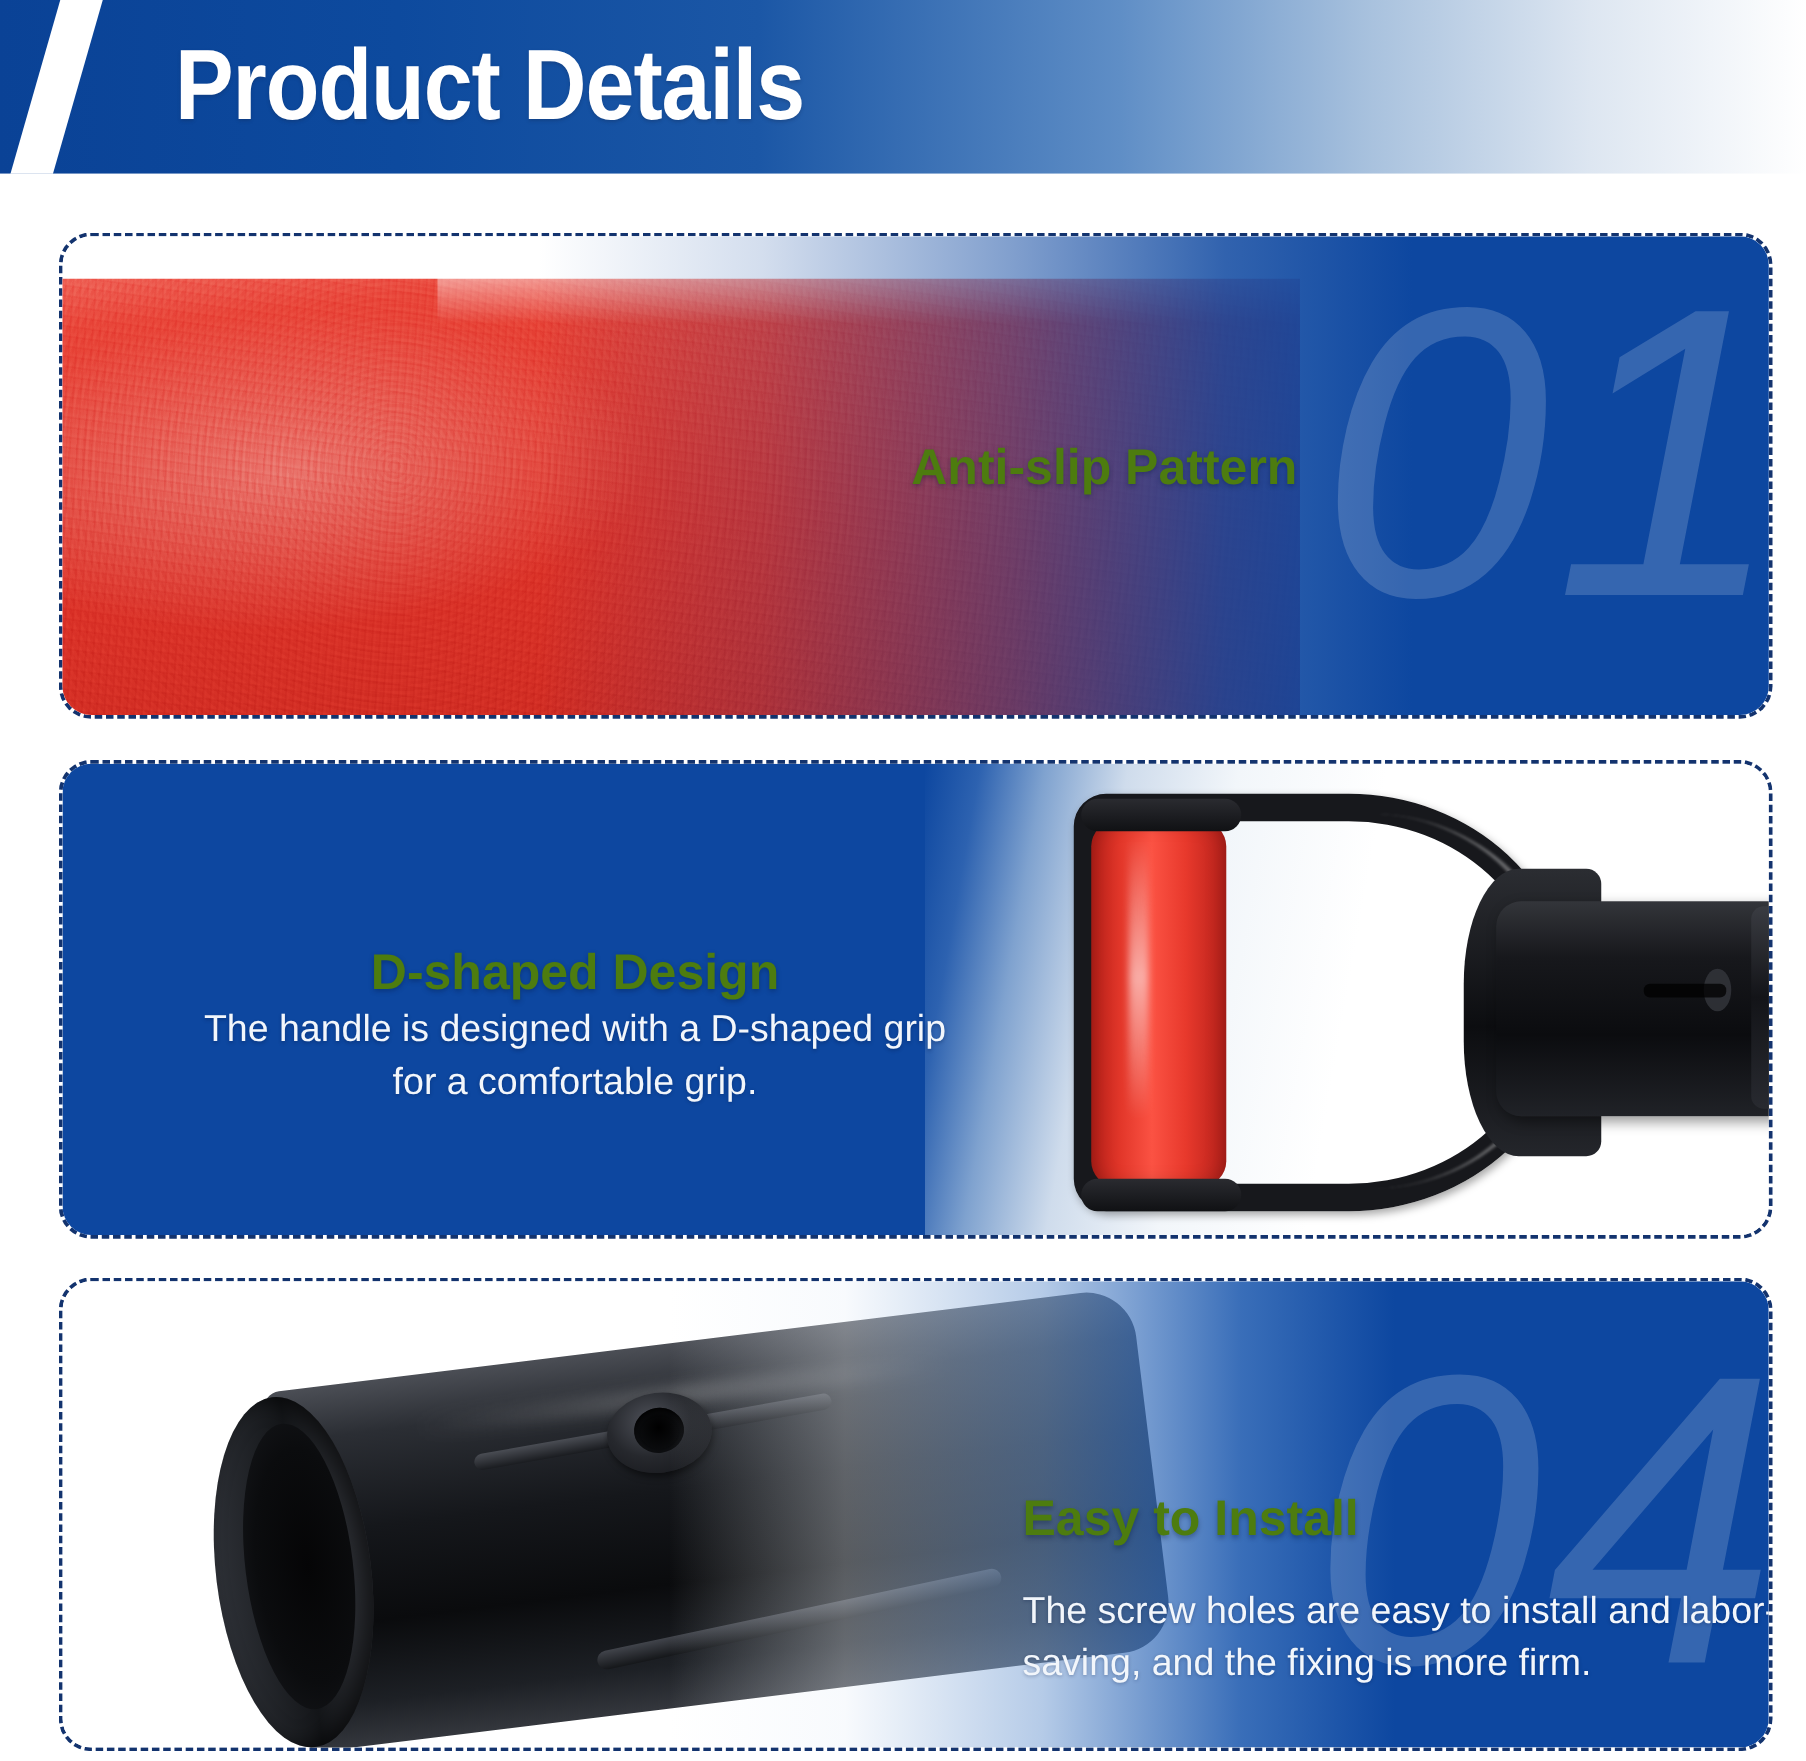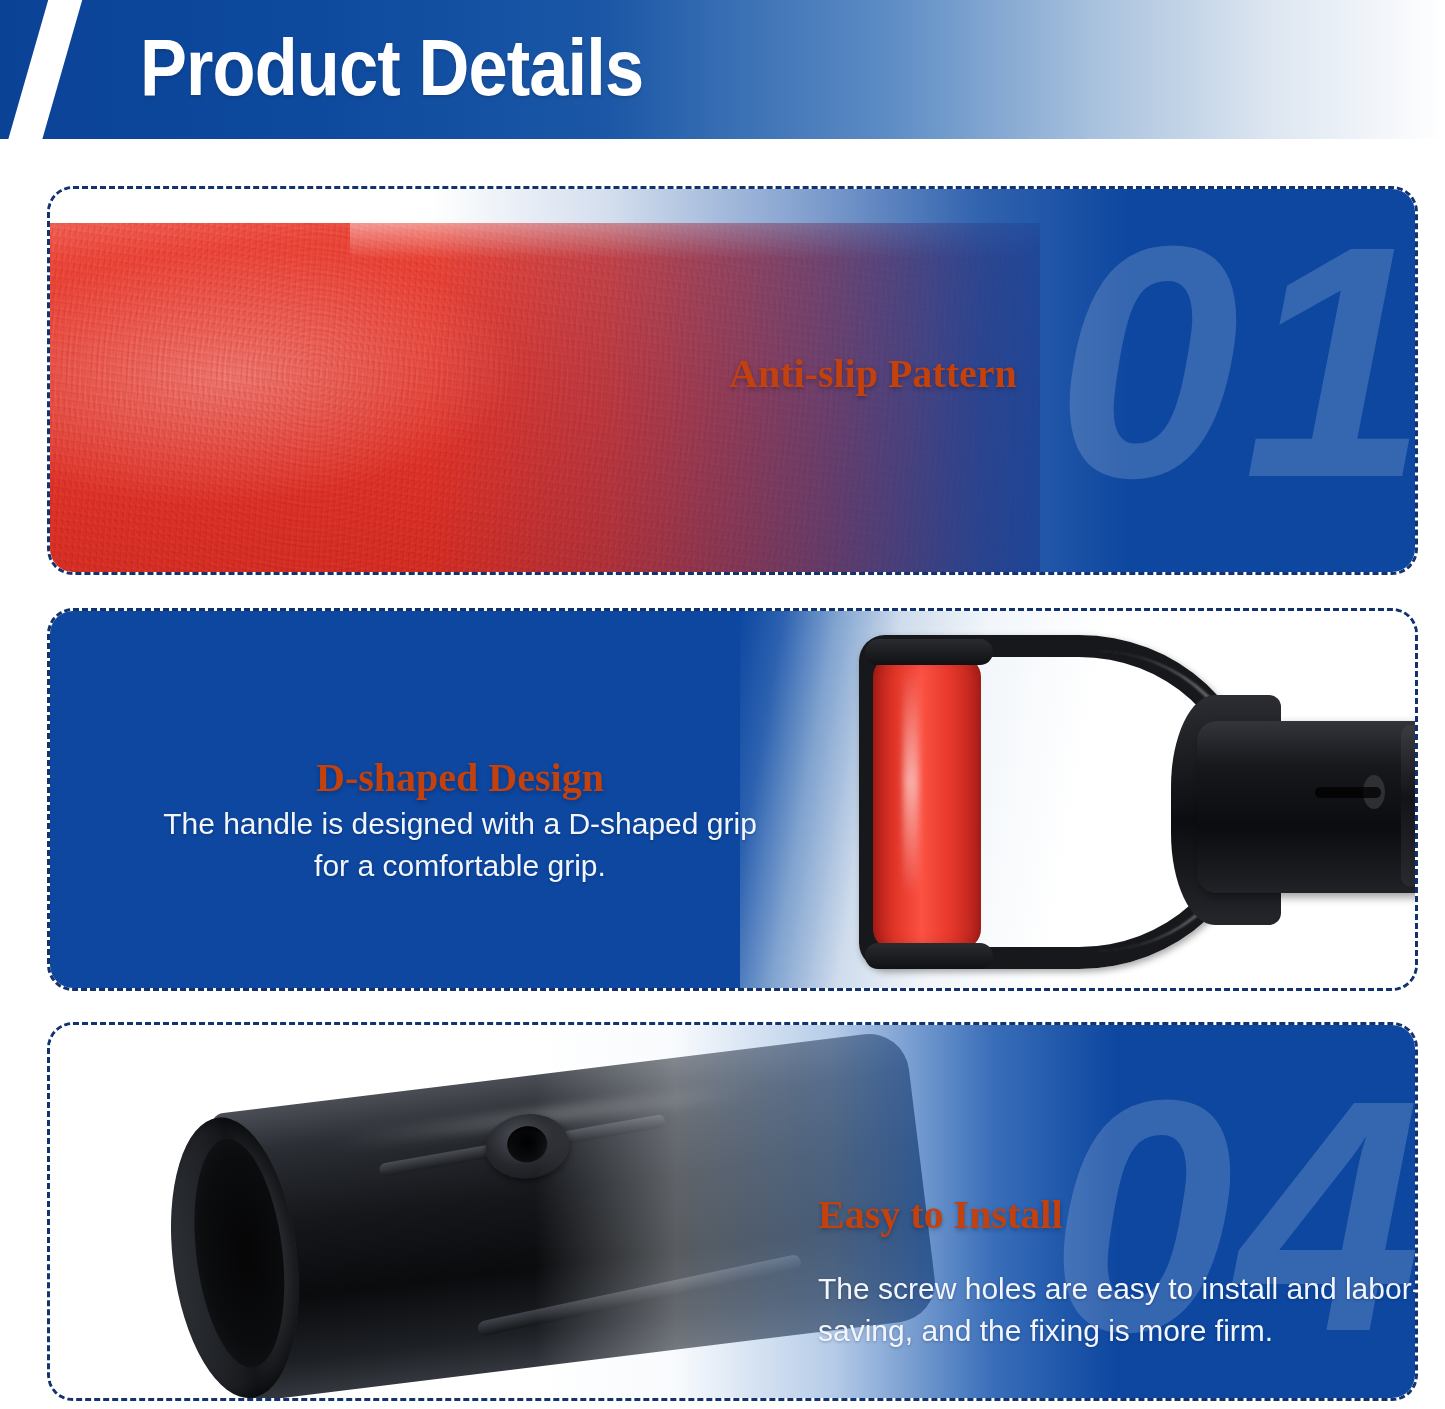--- a/index.html
+++ b/index.html
@@ -51,39 +51,38 @@
   .panel-1 { left: 47px; top: 186px;  width: 1371px; height: 389px; }
   .panel-2 { left: 47px; top: 608px;  width: 1371px; height: 383px; }
   .panel-3 { left: 47px; top: 1022px; width: 1371px; height: 379px; }
 
   .panel-inner { position: absolute; inset: 0; overflow: hidden; }
 
   
   .wm {
     position: absolute;
     font-size: 330px;
-    font-weight: 700;
+    font-weight: 400;
     font-style: italic;
     color: rgba(255,255,255,0.17);
     line-height: 330px;
     letter-spacing: 4px;
     user-select: none;
     white-space: nowrap;
   }
   .wm-1 { right: -16px;  top: 8px; }
   .wm-2 { left: 128px;   top: 2px; }
   .wm-3 { right: -10px;  top: 26px; }
 
   
   .txt { position: absolute; }
   .head {
-    font-size: 40px; font-weight: 700; color: #c2410c;
+    font-size: 40px; font-weight: 700; color: #4d7c0f;
     line-height: 50px; white-space: nowrap;
     text-shadow: 0 2px 4px rgba(0,20,60,.35);
-    font-family: Liberation Serif, serif;
   }
   .body {
     font-size: 30px; color: #f2f6fb; line-height: 42px;
     text-shadow: 0 1px 3px rgba(0,20,60,.30);
   }
 
   .txt-1 { right: 86px; top: 160px; width: 600px; text-align: left; }
   .txt-1 .head { margin-bottom: 28px; }
 
   .txt-2 { left: 100px; top: 142px; width: 620px; text-align: center; }

